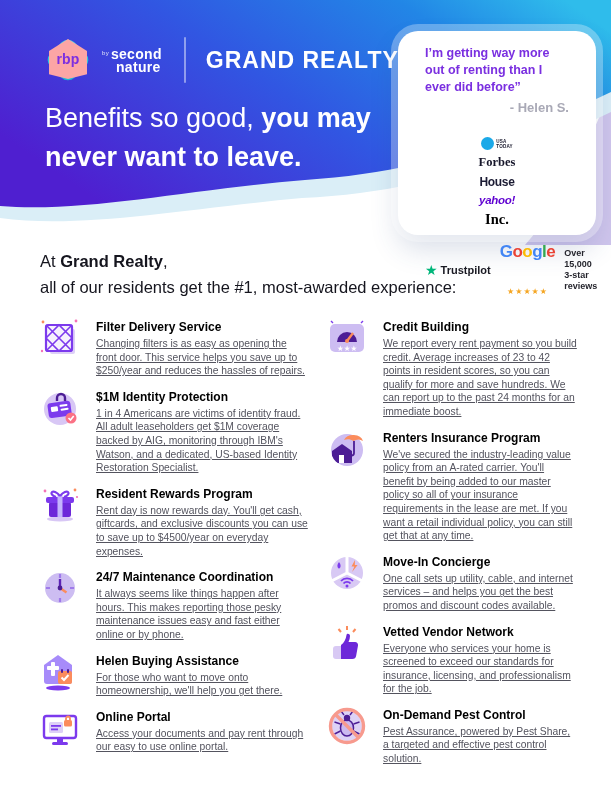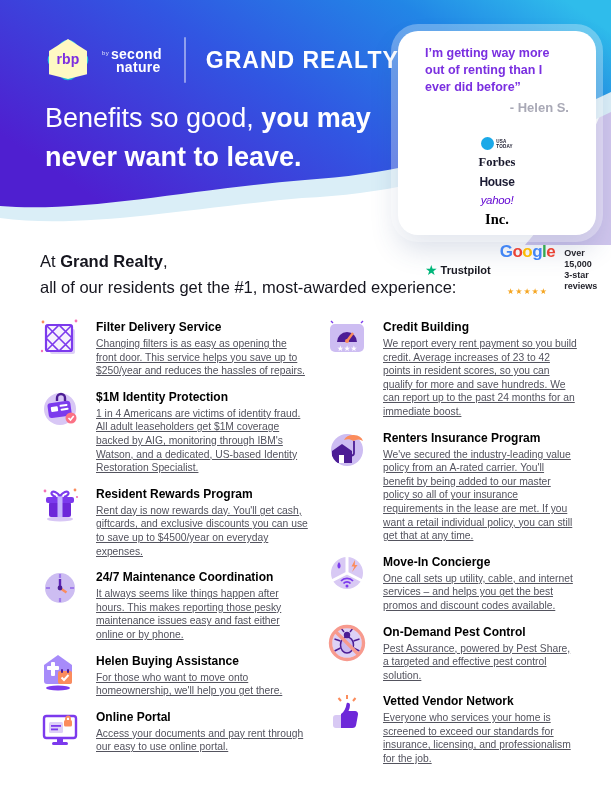--- a/index.html
+++ b/index.html
@@ -4,21 +4,21 @@
 <style>
   html,body{margin:0;padding:0;background:#e8e8e8;}
   .page{position:relative;width:611px;height:789px;background:#ffffff;overflow:hidden;
         font-family:"Liberation Sans", sans-serif;margin:0 auto;}
   
   .hero-svg{position:absolute;top:0;left:0;z-index:0;}
   .logo-row{position:absolute;top:36px;left:44px;display:flex;align-items:center;z-index:2;}
   .badge{position:relative;width:48px;height:48px;flex:0 0 48px;}
   .badge .diamond{position:absolute;left:7px;top:7px;width:34px;height:34px;border-radius:9px;
         background:linear-gradient(135deg,#3fd9e8,#14b8cf);transform:rotate(45deg);}
-  .badge .house{position:absolute;left:5px;top:3px;width:38px;height:40px;background:#fef9c3;
+  .badge .house{position:absolute;left:5px;top:3px;width:38px;height:40px;background:#fca5a5;
         clip-path:polygon(50% 0%,100% 30%,100% 88%,50% 100%,0% 88%,0% 30%);
         display:flex;align-items:center;justify-content:center;}
   .badge .house span{color:#7c2fe0;font-weight:bold;font-size:14px;letter-spacing:.2px;}
   .sn-text{margin-left:10px;color:#ffffff;line-height:13px;font-size:14px;font-weight:600;letter-spacing:.3px;}
   .sn-text .by{font-size:6px;font-weight:400;opacity:.85;vertical-align:4px;margin-right:2px;}
   .sn-text .l2{padding-left:14px;}
   .logo-divider{width:2px;height:46px;background:rgba(255,255,255,.45);border-radius:2px;margin:0 20px 0 22px;}
   .company-name{color:#ffffff;font-size:23px;font-weight:bold;letter-spacing:1px;}
   .headline{position:absolute;left:45px;top:99px;z-index:2;color:#ffffff;font-size:27px;line-height:39px;font-weight:400;}
   .headline b{font-weight:bold;}
@@ -27,21 +27,21 @@
         z-index:3;box-shadow:0 0 0 7px rgba(255,255,255,.30), 0 14px 28px rgba(45,70,130,.18);
         padding:14px 27px;box-sizing:border-box;}
   .quote{color:#7a2fe0;font-weight:bold;font-size:12.5px;line-height:17px;}
   .attribution{color:#a9a9b6;font-size:13px;font-weight:bold;text-align:right;margin-top:4px;}
   .press-row{display:flex;align-items:center;gap:5px;margin-top:22px;flex-direction:column;}
   .usat{display:flex;align-items:center;gap:2px;}
   .usat-circle{width:13px;height:13px;border-radius:50%;background:#1ba9e8;}
   .usat-txt{font-size:4.6px;font-weight:bold;color:#17172b;line-height:5px;letter-spacing:.2px;}
   .forbes{font-family:"Liberation Serif", serif;font-weight:bold;font-size:12.5px;color:#17172b;}
   .house{font-weight:bold;font-size:12px;color:#1b1b33;letter-spacing:-.3px;}
-  .yahoo{font-weight:normal;font-style:italic;font-size:11.5px;color:#5f01d1;letter-spacing:-.3px;}
+  .yahoo{font-weight:bold;font-style:italic;font-size:11.5px;color:#5f01d1;letter-spacing:-.3px;}
   .inc{font-family:"Liberation Serif", serif;font-weight:bold;font-size:14.5px;color:#000000;}
   .reviews-row{display:flex;align-items:center;gap:9px;margin-top:16px;}
   .tp{display:flex;align-items:center;gap:3px;}
   .tp-star{color:#00b67a;font-size:14px;line-height:14px;}
   .tp-name{font-size:11px;font-weight:600;color:#191922;}
   .google-block{display:flex;flex-direction:column;align-items:center;line-height:16px;gap:28px;}
   .google-word{font-size:17px;font-weight:bold;letter-spacing:-.5px;}
   .gl0{color:#4285F4;}.gl1{color:#EA4335;}.gl2{color:#FBBC05;}.gl3{color:#4285F4;}.gl4{color:#34A853;}.gl5{color:#EA4335;}
   .g-stars{color:#f5a623;font-size:8px;letter-spacing:1px;line-height:8px;}
   .rev-count{font-size:9px;font-weight:bold;color:#26262e;line-height:11px;}
@@ -306,44 +306,44 @@
         </span>
         <div class="itxt">
           <div class="btitle">Move-In Concierge</div>
           <div class="bdesc">One call sets up utility, cable, and internet services – and helps you get the best promos and discount codes available.</div>
         </div>
       </div>
 
       <div class="item">
         <span class="icn">
           <svg viewBox="0 0 40 40">
+            <rect x="6" y="23" width="21" height="13" rx="3" fill="#d8c9f4"></rect>
+            <path d="M14 36 V22 c3-2 5-6 5.5-10 c.2-2 3.5-1.5 3.5 1 c0 2 -.5 4 -1.5 6 h6.5 a3 3 0 0 1 3 3.5 l-1.8 10 a4 4 0 0 1 -4 3.5 H14 Z" fill="#6d28d9"></path>
+            <path d="M20 7 V3 M26 9 l2.5-3 M14 9 l-2.5-3" stroke="#fb8c5c" stroke-width="2"></path>
+          </svg>
+        </span>
+        <div class="itxt">
+          <div class="btitle">Vetted Vendor Network</div>
+          <div class="bdesc">Everyone who services your home is screened to exceed our standards for insurance, licensing, and professionalism for the job.</div>
+        </div>
+      </div>
+
+      <div class="item">
+        <span class="icn">
+          <svg viewBox="0 0 40 40">
             <circle cx="20" cy="20" r="15" fill="#ddd2f6"></circle>
             <ellipse cx="20" cy="22" rx="6.5" ry="8" fill="#cbb9f0" stroke="#4c1d95" stroke-width="1.5"></ellipse>
             <circle cx="20" cy="12" r="3.2" fill="#4c1d95"></circle>
             <path d="M17 9 l-3-4 M23 9 l3-4 M13.5 18 l-6-2 M26.5 18 l6-2 M13.5 25 l-6 3 M26.5 25 l6 3" stroke="#4c1d95" stroke-width="1.4"></path>
             <circle cx="20" cy="20" r="16.5" stroke="#f79a8e" stroke-width="3.4" fill="none"></circle>
             <path d="M8.5 8.5 L31.5 31.5" stroke="#f79a8e" stroke-width="3.4"></path>
           </svg>
         </span>
         <div class="itxt">
           <div class="btitle">On-Demand Pest Control</div>
           <div class="bdesc">Pest Assurance, powered by Pest Share, a targeted and effective pest control solution.</div>
         </div>
       </div>
 
-      <div class="item">
-        <span class="icn">
-          <svg viewBox="0 0 40 40">
-            <rect x="6" y="23" width="21" height="13" rx="3" fill="#d8c9f4"></rect>
-            <path d="M14 36 V22 c3-2 5-6 5.5-10 c.2-2 3.5-1.5 3.5 1 c0 2 -.5 4 -1.5 6 h6.5 a3 3 0 0 1 3 3.5 l-1.8 10 a4 4 0 0 1 -4 3.5 H14 Z" fill="#6d28d9"></path>
-            <path d="M20 7 V3 M26 9 l2.5-3 M14 9 l-2.5-3" stroke="#fb8c5c" stroke-width="2"></path>
-          </svg>
-        </span>
-        <div class="itxt">
-          <div class="btitle">Vetted Vendor Network</div>
-          <div class="bdesc">Everyone who services your home is screened to exceed our standards for insurance, licensing, and professionalism for the job.</div>
-        </div>
-      </div>
-
     </div>
   </div>
 
 </div>
 
 </body></html>

